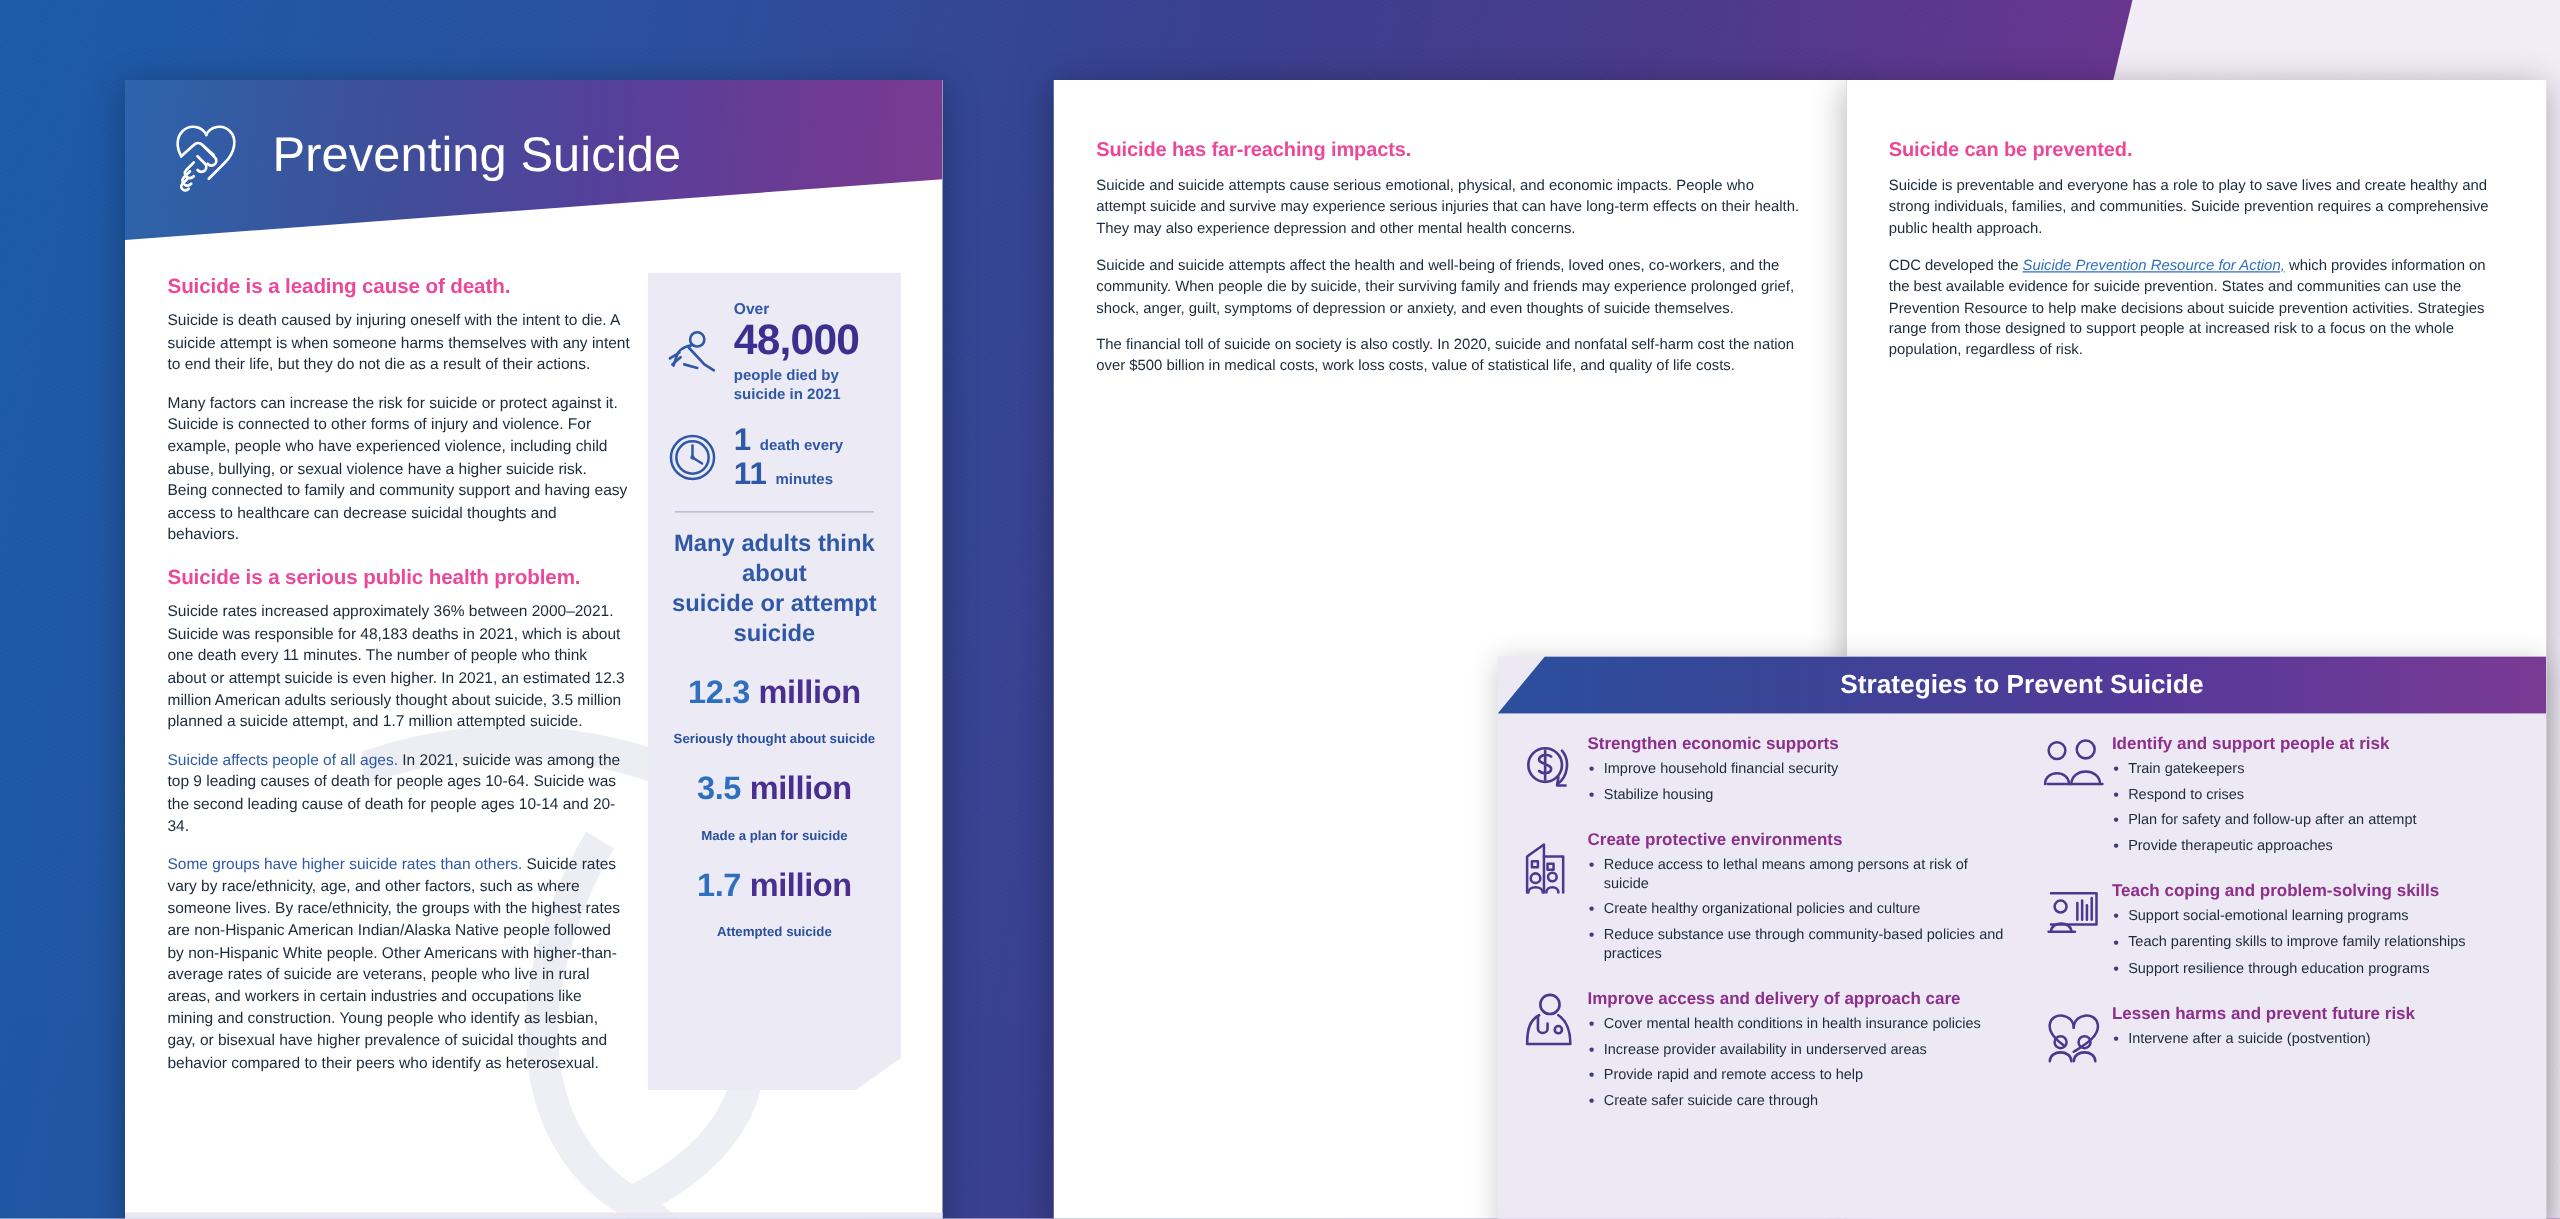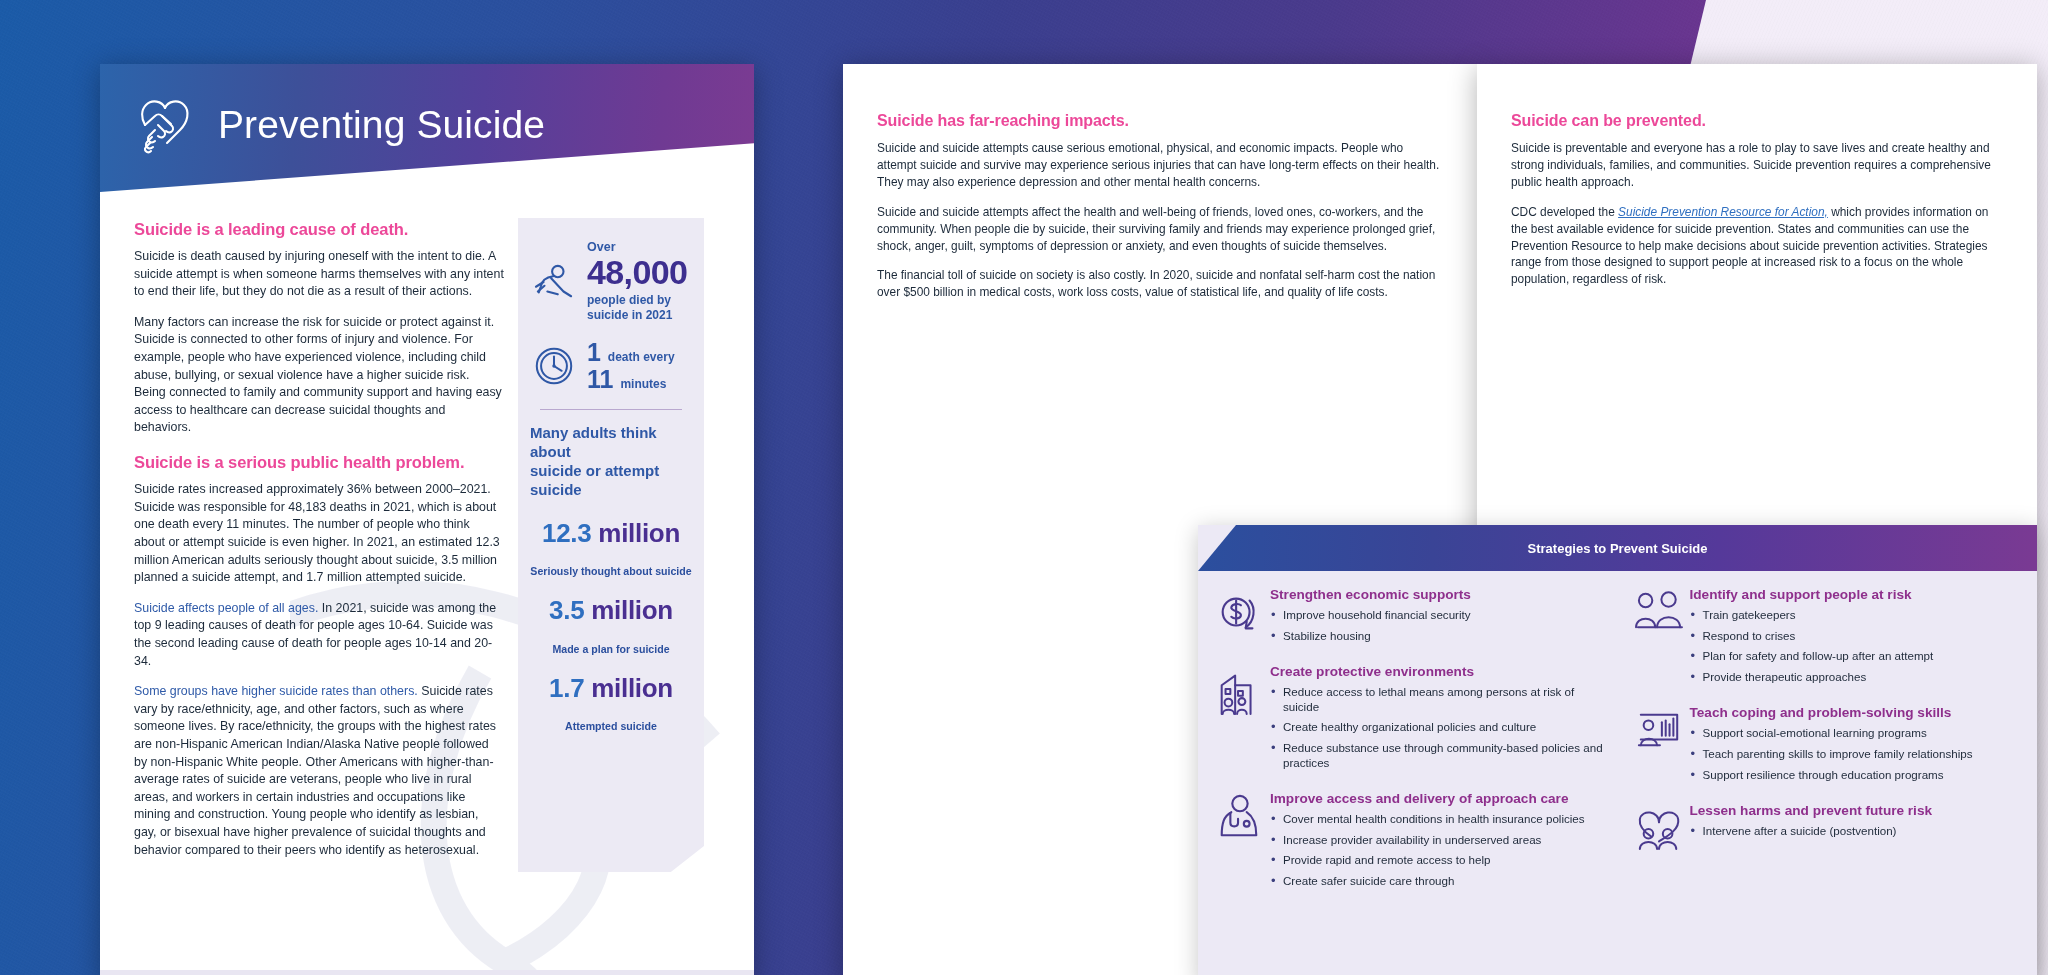--- a/index.html
+++ b/index.html
@@ -82,39 +82,39 @@
 
   
   #left-cols {
     position: relative;
     display: flex;
     padding: 28px 0 0 0;
   }
   #left-text { width: 418px; padding: 0 14px 0 34px; position: relative; z-index: 2; }
   #stat-panel {
     position: relative;
-    width: 186px;
+    width: 203px;
     margin-top: -2px;
     background: #eceaf4;
     clip-path: polygon(0 0, 100% 0, 100% 96%, 82% 100%, 0 100%);
     padding: 22px 12px 24px 12px;
     z-index: 2;
   }
   .stat-row { display: flex; align-items: center; gap: 9px; margin-bottom: 16px; }
   .stat-ico { width: 48px; flex: 0 0 48px; display: flex; justify-content: center; }
   .stat-txt { color: #2f58a6; }
   .over { font-size: 12.5px; font-weight: 700; color: #2f58a6; margin-bottom: 1px;}
   .big48 { font-size: 34px; font-weight: 800; color: #3d2f8f; line-height: 1; letter-spacing: -.6px; }
   .under { font-size: 12px; font-weight: 700; color: #2f58a6; line-height: 1.25; margin-top: 4px; }
   .one { font-size: 25px; font-weight: 800; color: #2f58a6; line-height: 1.08; }
   .one small { font-size: 12px; font-weight: 700; color: #2f58a6; }
   .divider { height: 1px; background: #b9a8cf; margin: 6px 10px 14px 10px; }
   .panel-head {
-    text-align: left; color: #2f58a6; font-weight: 700;
-    font-size: 15px; line-height: 1.26; margin-bottom: 20px;
+    text-align: center; color: #2f58a6; font-weight: 700;
+    font-size: 19px; line-height: 1.26; margin-bottom: 20px;
   }
   .mstat { text-align: center; margin-bottom: 20px; }
   .mnum { font-size: 26px; font-weight: 800; line-height: 1.06; letter-spacing: -.3px; }
   .mnum .a { color: #2f6fc0; }
   .mnum .b { color: #4a2f91; }
   .mlab { font-size: 10.6px; font-weight: 700; color: #2b4f9e; margin-top: 18px; }
 
   .footbar { position: absolute; left: 0; right: 0; bottom: 0; height: 14px; background: #e9e6f2; }
 
   
@@ -133,21 +133,21 @@
     background: #ece9f5;
     box-shadow: 0 4px 22px rgba(0,0,0,.22);
     overflow: hidden;
   }
   #strat-head {
     height: 46px;
     background: linear-gradient(92deg, #2b4f9e 0%, #3a4496 28%, #55399a 62%, #7a3a93 100%);
     clip-path: polygon(38px 0, 100% 0, 100% 100%, 0 100%);
     display: flex; align-items: center; justify-content: center;
   }
-  #strat-head span { color: #fff; font-size: 13px; font-weight: 700; }
+  #strat-head span { color: #fff; font-size: 21px; font-weight: 700; }
   #strat-cols { display: flex; padding: 16px 0 0 0; }
   .scol { width: 50%; padding: 0 14px 0 10px; }
   .sitem { display: flex; margin-bottom: 15px; }
   .sicon { flex: 0 0 62px; width: 62px; display: flex; justify-content: center; padding-top: 2px; }
   .sbody { flex: 1; }
   .sttl { color: #8e2f8c; font-size: 13.6px; font-weight: 700; line-height: 1.18; margin-bottom: 5px; }
   .slist { list-style: none; }
   .slist li {
     position: relative;
     padding-left: 13px;

